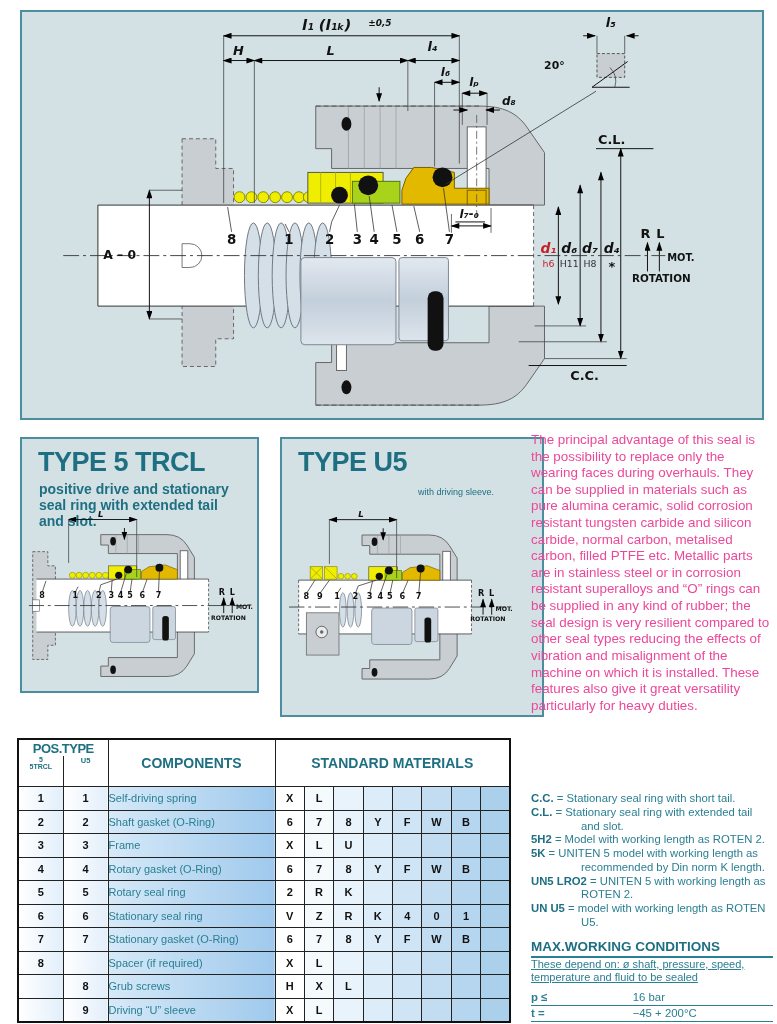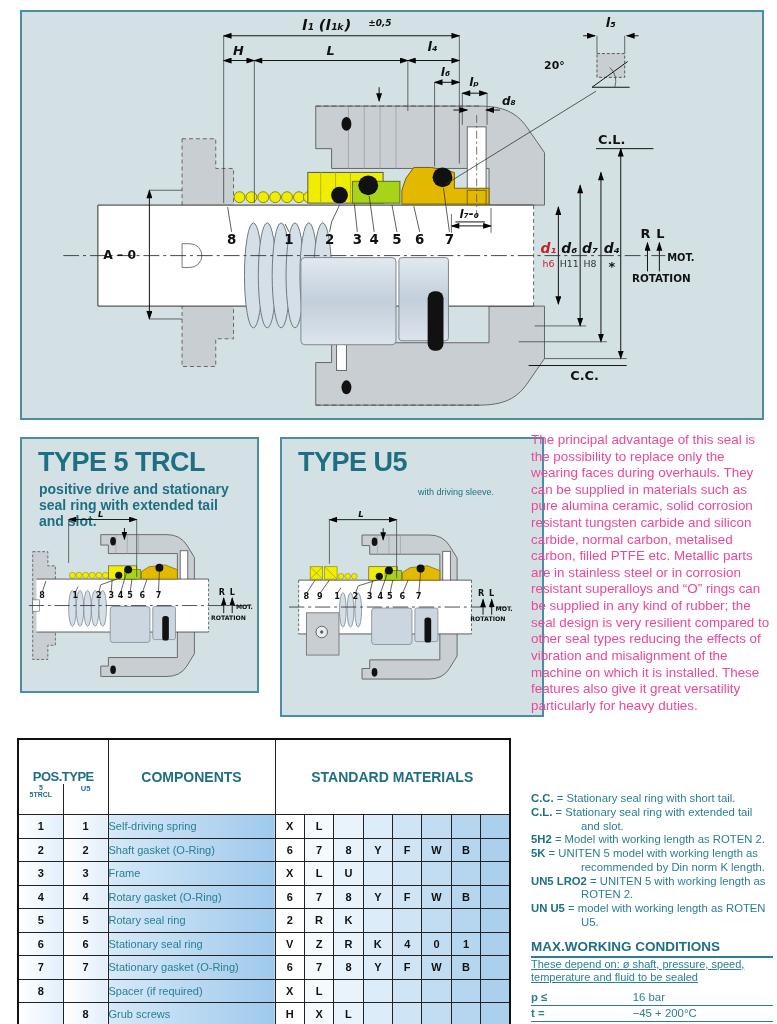--- a/index.html
+++ b/index.html
@@ -18,21 +18,21 @@
   .legend-item{font-size:11.3px;line-height:1.22;padding-left:50px;text-indent:-50px;}
   .legend-item b{color:#1e6f82;}
   #cond-heading{margin-top:9px;color:#1e6f82;font-weight:bold;font-size:13.5px;border-bottom:2px solid #2a7f92;padding-bottom:2px;}
   #cond-intro{font-size:11px;line-height:1.2;margin-top:0;margin-bottom:6px;text-decoration:underline;}
   #cond-table{width:100%;border-collapse:collapse;font-size:11.4px;}
   #cond-table td{border-bottom:1.5px solid #2a7f92;padding:1px 0 2px 0;}
   #cond-table td.param{width:42%;font-weight:bold;}
   #comp-table{position:absolute;left:17px;top:738px;width:494px;border-collapse:collapse;table-layout:fixed;border:2px solid #111;}
   #comp-table th,#comp-table td{border:1px solid #222;padding:0;overflow:hidden;}
   #comp-table thead th{background:#fff;color:#1e6f82;}
-  .pt-wrap{display:flex;flex-direction:column;height:46px;margin-top:28px;}
+  .pt-wrap{display:flex;flex-direction:column;height:46px;}
   .pt-top{font-size:13px;font-weight:bold;letter-spacing:-0.5px;padding-top:1px;}
   .pt-sub{display:flex;flex:1;font-size:7px;font-weight:bold;}
   .pt-sub>div{flex:1;display:flex;flex-direction:column;justify-content:flex-start;}
   .pt-sub .u5c{border-left:1px solid #222;justify-content:flex-start;font-size:7.5px;}
   th.comp-h,th.mat-h{font-size:14px;font-weight:bold;}
   th.mat-h{border-left:2px solid #111;}
   #comp-table tbody td{height:22.5px;font-size:11px;}
   td.pos{text-align:center;font-weight:bold;color:#111;background:linear-gradient(90deg,#ffffff,#e2eefa);}
   td.comp{color:#2a7f92;font-size:10.6px;padding-left:6px;background:linear-gradient(90deg,#d6e9f8,#9fc9ec);}
   td.mat{text-align:center;font-weight:bold;color:#111;}

